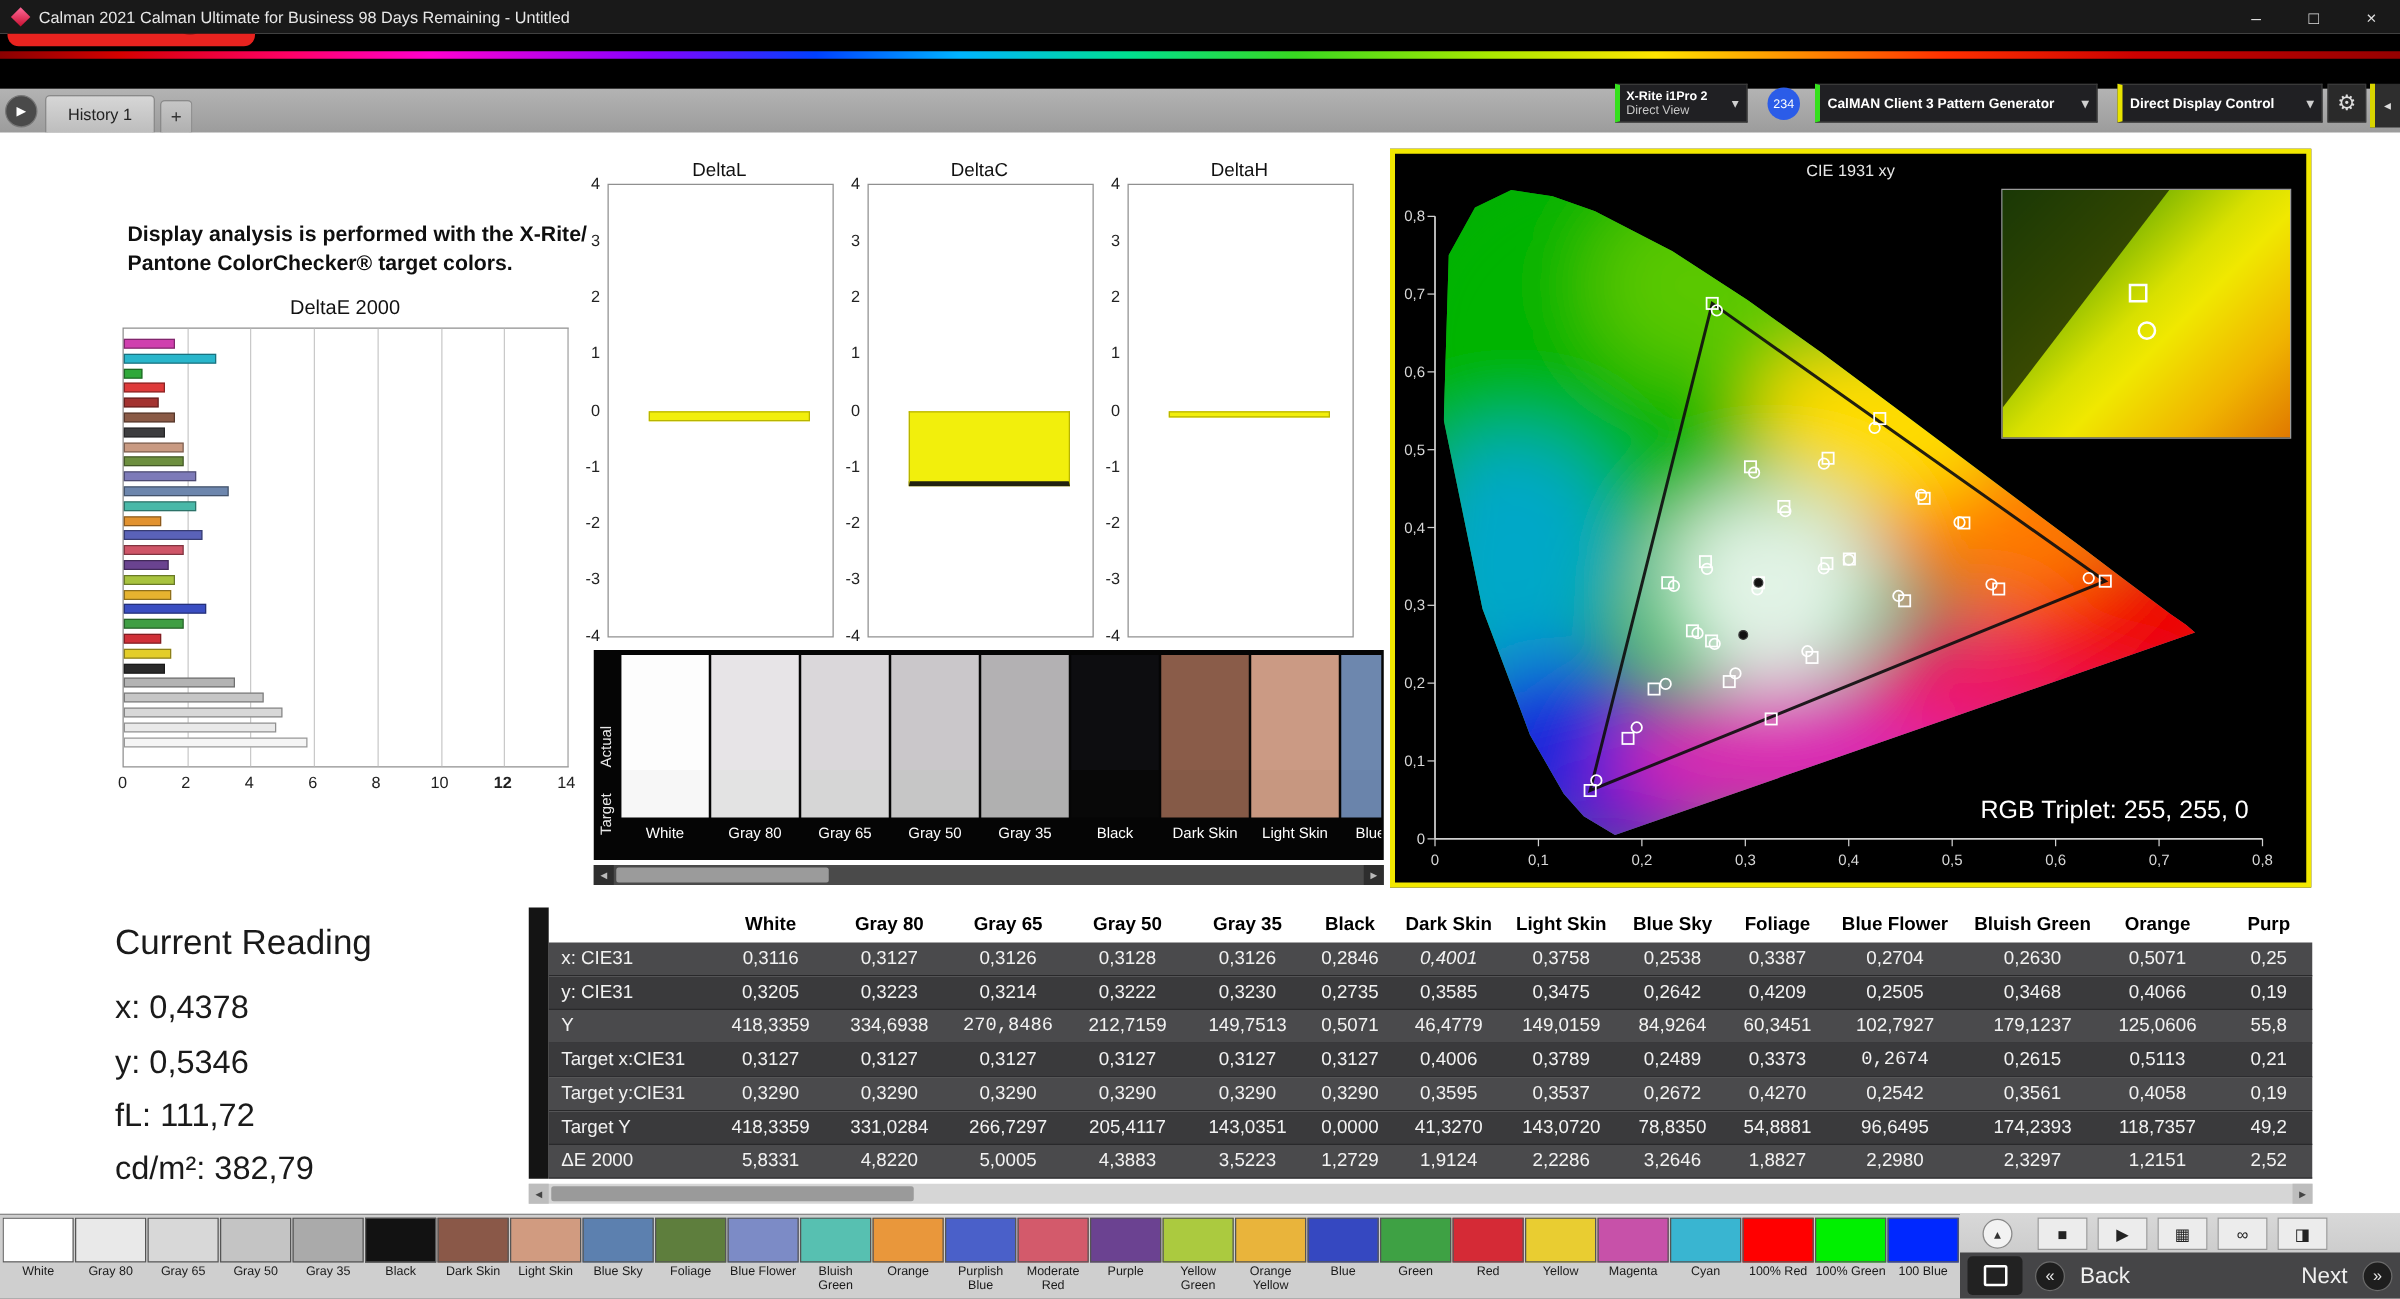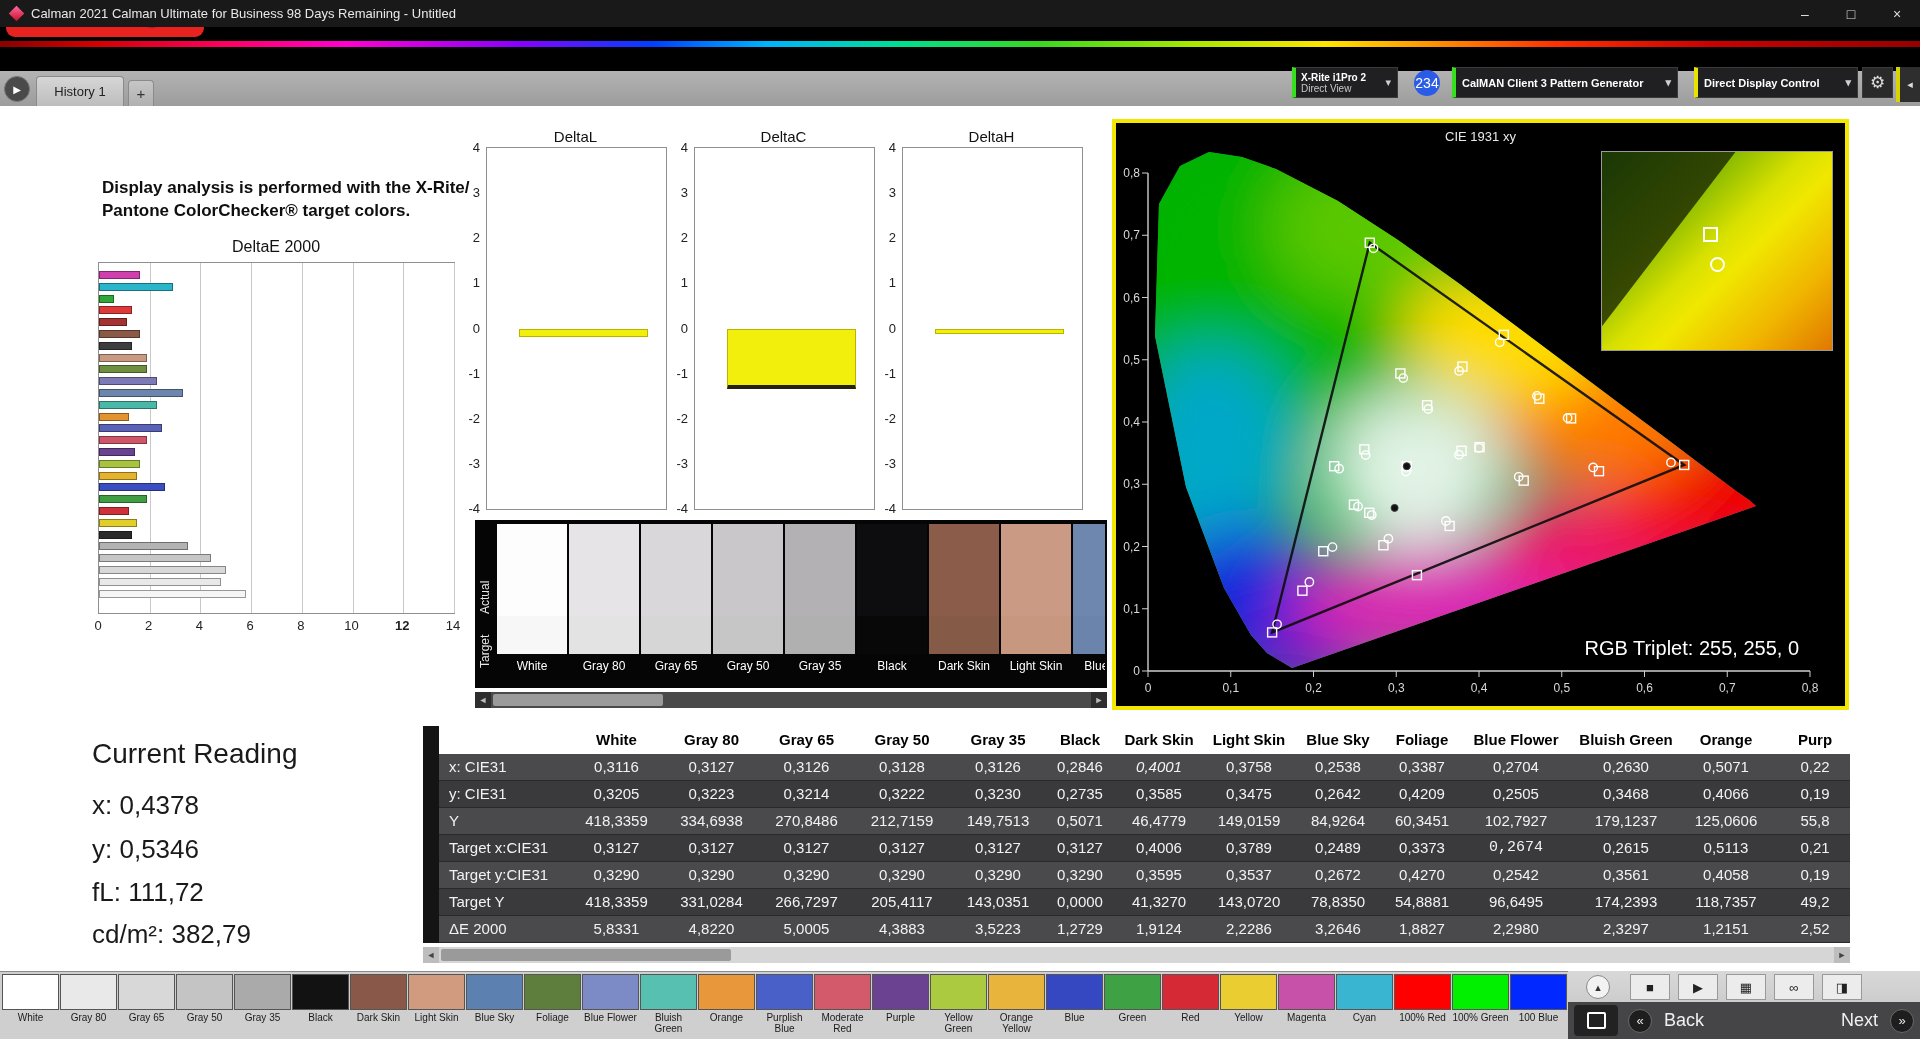--- a/index.html
+++ b/index.html
@@ -35,21 +35,21 @@
     justify-content:center;font-size:15px;color:#333;box-sizing:border-box;}
   
   .device{position:absolute;background:#202023;color:#fff;display:flex;align-items:center;z-index:35;
     box-sizing:border-box;border:1px solid #3a3a3a;}
   .device .chev{margin-left:auto;margin-right:6px;color:#cfcfcf;font-size:11px;}
   #dev-meter{left:1292px;top:67px;width:106px;height:31px;border-left:4px solid #35e01d;}
   #dev-meter .two{display:flex;flex-direction:column;line-height:11px;padding-left:5px;}
   #dev-meter .l1{font-size:10px;font-weight:bold;}
   #dev-meter .l2{font-size:10px;color:#c8c8c8;}
   #dev-badge{position:absolute;left:1414px;top:70px;width:26px;height:26px;border-radius:50%;background:#2b5ce8;
-    color:#fff;display:flex;align-items:center;justify-content:center;font-size:14px;z-index:35;}
+    color:#fff;display:flex;align-items:center;justify-content:center;font-size:10px;z-index:35;}
   #dev-pgen{left:1452px;top:67px;width:226px;height:31px;border-left:4px solid #35e01d;font-size:11px;font-weight:bold;}
   #dev-pgen .lbl{padding-left:6px;}
   #dev-disp{left:1694px;top:67px;width:164px;height:31px;border-left:4px solid #e8e400;font-size:11px;font-weight:bold;}
   #dev-disp .lbl{padding-left:6px;}
   #gear-btn{position:absolute;left:1862px;top:67px;width:31px;height:31px;background:#2a2a2a;color:#ddd;
     display:flex;align-items:center;justify-content:center;font-size:17px;z-index:35;border:1px solid #3a3a3a;box-sizing:border-box;}
   #edge-btn{position:absolute;left:1896px;top:67px;width:24px;height:35px;background:#2e2e2e;color:#ddd;
     border-left:4px solid #d8d400;display:flex;align-items:center;justify-content:center;font-size:11px;z-index:35;box-sizing:border-box;}
   
   #main{position:absolute;left:0;top:106px;width:1920px;height:865px;background:#fff;}
@@ -511,21 +511,21 @@
         <div class="td" style="width: 96px;">0,3128</div>
         <div class="td" style="width: 96px;">0,3126</div>
         <div class="td" style="width: 68px;">0,2846</div>
         <div class="td" style="width: 90px; font-style: italic;">0,4001</div>
         <div class="td" style="width: 90px;">0,3758</div>
         <div class="td" style="width: 88px;">0,2538</div>
         <div class="td" style="width: 80px;">0,3387</div>
         <div class="td" style="width: 108px;">0,2704</div>
         <div class="td" style="width: 112px;">0,2630</div>
         <div class="td" style="width: 88px;">0,5071</div>
-        <div class="td" style="width: 90px;">0,22</div>
+        <div class="td" style="width: 90px;">0,25</div>
       </div>
       <div class="tr" style="background: rgb(58, 58, 60);">
         <div class="td lab" style="width: 130px;">y: CIE31</div>
         <div class="td" style="width: 95px;">0,3205</div>
         <div class="td" style="width: 95px;">0,3223</div>
         <div class="td" style="width: 95px;">0,3214</div>
         <div class="td" style="width: 96px;">0,3222</div>
         <div class="td" style="width: 96px;">0,3230</div>
         <div class="td" style="width: 68px;">0,2735</div>
         <div class="td" style="width: 90px;">0,3585</div>
@@ -534,21 +534,21 @@
         <div class="td" style="width: 80px;">0,4209</div>
         <div class="td" style="width: 108px;">0,2505</div>
         <div class="td" style="width: 112px;">0,3468</div>
         <div class="td" style="width: 88px;">0,4066</div>
         <div class="td" style="width: 90px;">0,19</div>
       </div>
       <div class="tr" style="background: rgb(74, 74, 76);">
         <div class="td lab" style="width: 130px;">Y</div>
         <div class="td" style="width: 95px;">418,3359</div>
         <div class="td" style="width: 95px;">334,6938</div>
-        <div class="td" style="width: 95px;">270,8486</div>
+        <div class="td" style="width: 95px; font-family: Liberation Mono, monospace;">270,8486</div>
         <div class="td" style="width: 96px;">212,7159</div>
         <div class="td" style="width: 96px;">149,7513</div>
         <div class="td" style="width: 68px;">0,5071</div>
         <div class="td" style="width: 90px;">46,4779</div>
         <div class="td" style="width: 90px;">149,0159</div>
         <div class="td" style="width: 88px;">84,9264</div>
         <div class="td" style="width: 80px;">60,3451</div>
         <div class="td" style="width: 108px;">102,7927</div>
         <div class="td" style="width: 112px;">179,1237</div>
         <div class="td" style="width: 88px;">125,0606</div>

